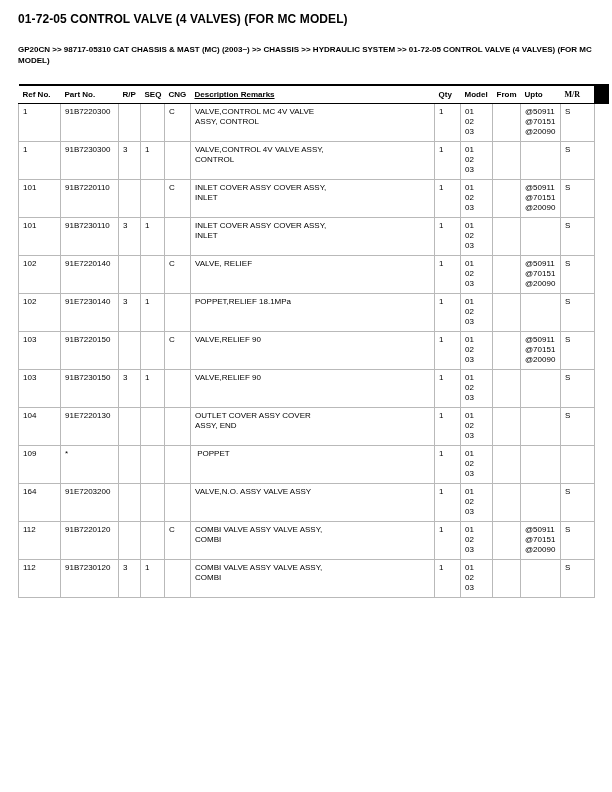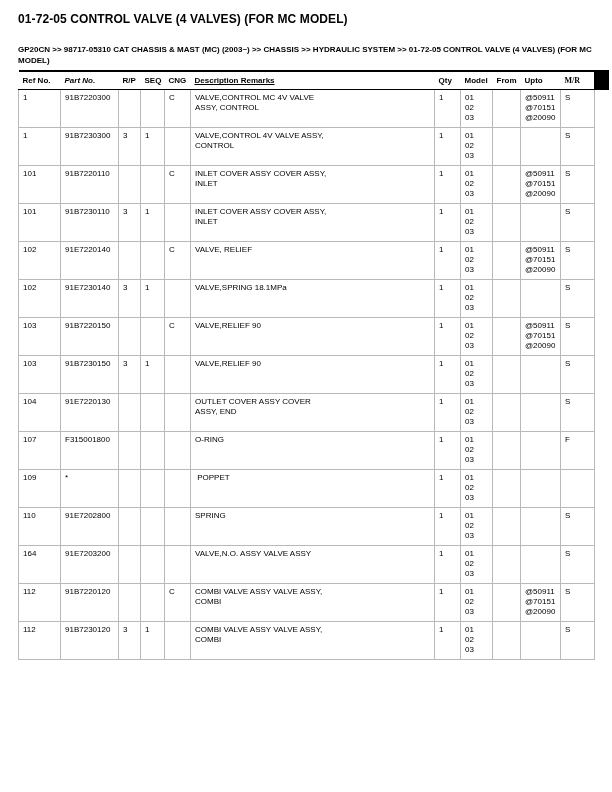--- a/index.html
+++ b/index.html
@@ -9,21 +9,21 @@
     font-family: "Liberation Sans", sans-serif;
     color: #000;
   }
   .page { position: relative; padding: 12px 18px 0 18px; }
   .doc-title {
     font-size: 12px; font-weight: bold; letter-spacing: 0.1px;
     margin-bottom: 18px;
   }
   .breadcrumb {
     font-size: 8px; font-weight: bold; line-height: 1.4;
-    width: 576px; margin-bottom: 4px;
+    width: 576px; margin-bottom: 18px;
   }
   .table-wrap { position: relative; width: 576px; }
   table.parts {
     border-collapse: collapse; table-layout: fixed;
     width: 576px; font-size: 8px;
   }
   table.parts th {
     font-size: 8px; font-weight: bold; text-align: left;
     padding: 4px 2px 4px 4px;
     border-top: 2px solid #000;
@@ -33,21 +33,21 @@
   table.parts td {
     border: 1px solid #b9b9b9;
     vertical-align: top;
     padding: 3px 2px 4px 4px;
     line-height: 10px;
     white-space: pre-line;
     overflow: hidden;
   }
   
   .w-ref  { width: 42px; }
-  .w-part { width: 58px; font-style: italic; }
+  .w-part { width: 58px; }
   .w-rp   { width: 22px; }
   .w-seq  { width: 24px; }
   .w-cng  { width: 26px; }
   .w-desc { width: 244px; text-decoration: underline; }
   .w-qty  { width: 26px; }
   .w-model{ width: 32px; }
   .w-from { width: 28px; }
   .w-upto { width: 40px; }
   .w-mr   { width: 34px; font-family: Liberation Serif, serif; }
   td.c-desc { padding-left: 6px; }
@@ -168,21 +168,21 @@
 @70151
 @20090</td>
     <td class="c-mr">S</td>
   </tr>
           <tr>
     <td class="c-ref">102</td>
     <td class="c-part">91E7230140</td>
     <td class="c-rp">3</td>
     <td class="c-seq">1</td>
     <td class="c-cng"></td>
-    <td class="c-desc">VALVE,SPRING 18.1MPa</td>
+    <td class="c-desc">POPPET,RELIEF 18.1MPa</td>
     <td class="c-qty">1</td>
     <td class="c-model">01
 02
 03</td>
     <td class="c-from"></td>
     <td class="c-upto"></td>
     <td class="c-mr">S</td>
   </tr>
           <tr>
     <td class="c-ref">103</td>
@@ -226,63 +226,33 @@
 ASSY, END</td>
     <td class="c-qty">1</td>
     <td class="c-model">01
 02
 03</td>
     <td class="c-from"></td>
     <td class="c-upto"></td>
     <td class="c-mr">S</td>
   </tr>
           <tr>
-    <td class="c-ref">107</td>
-    <td class="c-part">F315001800</td>
-    <td class="c-rp"></td>
-    <td class="c-seq"></td>
-    <td class="c-cng"></td>
-    <td class="c-desc">O-RING</td>
-    <td class="c-qty">1</td>
-    <td class="c-model">01
-02
-03</td>
-    <td class="c-from"></td>
-    <td class="c-upto"></td>
-    <td class="c-mr">F</td>
-  </tr>
-          <tr>
     <td class="c-ref">109</td>
     <td class="c-part">*</td>
     <td class="c-rp"></td>
     <td class="c-seq"></td>
     <td class="c-cng"></td>
     <td class="c-desc">&nbsp;POPPET</td>
     <td class="c-qty">1</td>
     <td class="c-model">01
 02
 03</td>
     <td class="c-from"></td>
     <td class="c-upto"></td>
     <td class="c-mr"></td>
-  </tr>
-          <tr>
-    <td class="c-ref">110</td>
-    <td class="c-part">91E7202800</td>
-    <td class="c-rp"></td>
-    <td class="c-seq"></td>
-    <td class="c-cng"></td>
-    <td class="c-desc">SPRING</td>
-    <td class="c-qty">1</td>
-    <td class="c-model">01
-02
-03</td>
-    <td class="c-from"></td>
-    <td class="c-upto"></td>
-    <td class="c-mr">S</td>
   </tr>
           <tr>
     <td class="c-ref">164</td>
     <td class="c-part">91E7203200</td>
     <td class="c-rp"></td>
     <td class="c-seq"></td>
     <td class="c-cng"></td>
     <td class="c-desc">VALVE,N.O. ASSY VALVE ASSY</td>
     <td class="c-qty">1</td>
     <td class="c-model">01

